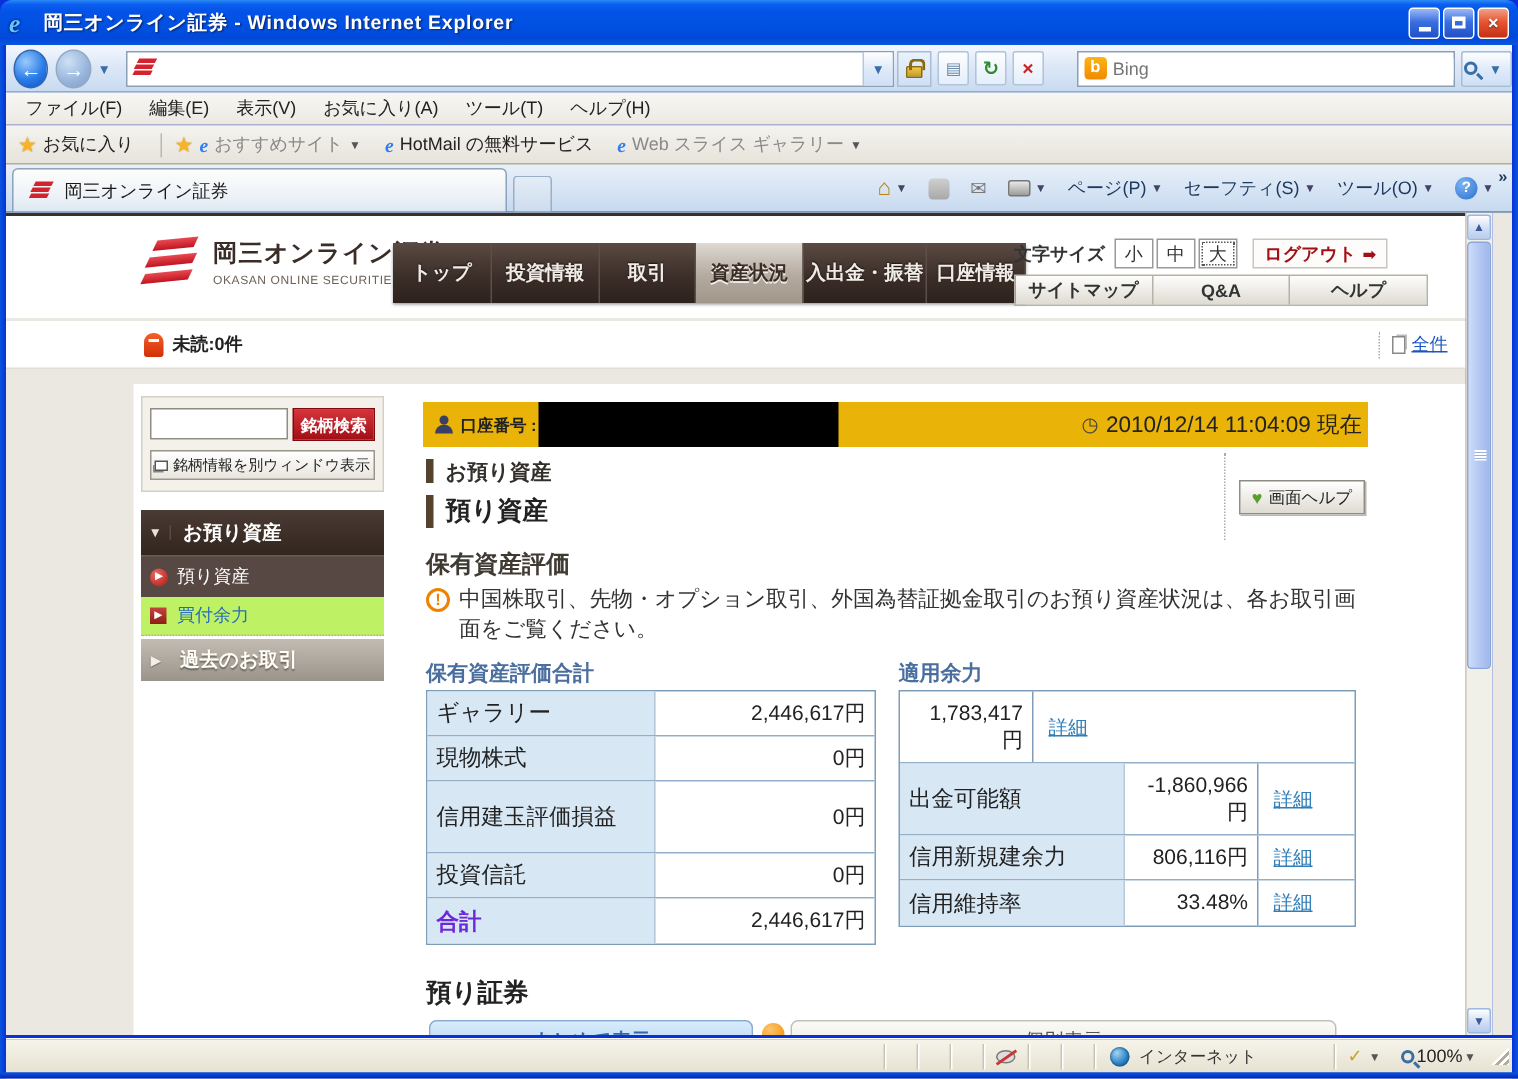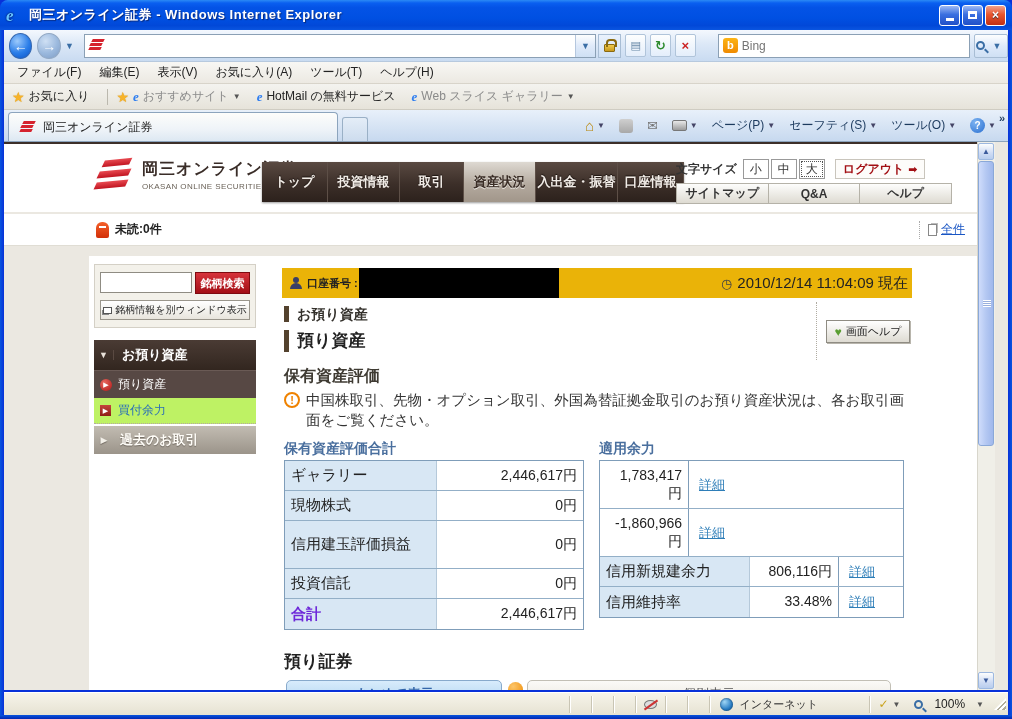--- a/index.html
+++ b/index.html
@@ -255,21 +255,21 @@
   .sb-main { flex:1;}
   .sb-sm { width:22px;}
   .sb-eye { width:30px; display:flex; align-items:center; justify-content:center;}
   .eye-i { width:13px; height:9px; border:1px solid #777; border-radius:50%; position:relative; background:#ddd;}
   .eye-i:after { content:""; position:absolute; left:-2px; top:3px; width:16px; height:2px; background:#c33; transform:rotate(-35deg);}
   .sb-zone { width:160px; display:flex; align-items:center; gap:6px; padding-left:10px;}
   .globe-i { width:13px; height:13px; border-radius:50%; background:radial-gradient(circle at 35% 30%,#9fd6f5,#2a7ec4 60%,#1a5a94); box-shadow:inset 0 0 2px #0a3a64;}
   .sb-right { display:flex; align-items:center; gap:4px; padding:0 8px;}
   .check-i { color:#caa21a; font-weight:bold; font-size:12px;}
   .sb-dd { font-size:8px; color:#555;}
-  .zoom-pane { display:flex; align-items:center; gap:11px; padding:0 6px;}
+  .zoom-pane { display:flex; align-items:center; gap:1px; padding:0 6px;}
   .zoom-label { font-size:12px; color:#222;}
   .grip { width:12px; height:12px; margin:0 2px 0 4px;
     background:repeating-linear-gradient(135deg,#fff 0 2px,#b0ac9a 2px 4px); clip-path:polygon(100% 0,100% 100%,0 100%);}
 </style>
 </head>
 <body>
 
 <div>
 
   <div class="titlebar">
@@ -530,20 +530,21 @@
 
       <div class="tbl-title t-right-title">適用余力</div>
       <div class="datatable t-right">
         <div class="trow h48">
           <span class="tcell-value">1,783,417円</span>
           <span class="tcell-link">
               <span class="detail-link">詳細</span>
             </span>
         </div>
         <div class="trow h48">
+          <span class="tcell-label">出金可能額</span>
           <span class="tcell-value">-1,860,966円</span>
           <span class="tcell-link">
               <span class="detail-link">詳細</span>
             </span>
         </div>
         <div class="trow h30">
           <span class="tcell-label">信用新規建余力</span>
           <span class="tcell-value">806,116円</span>
           <span class="tcell-link">
               <span class="detail-link">詳細</span>

